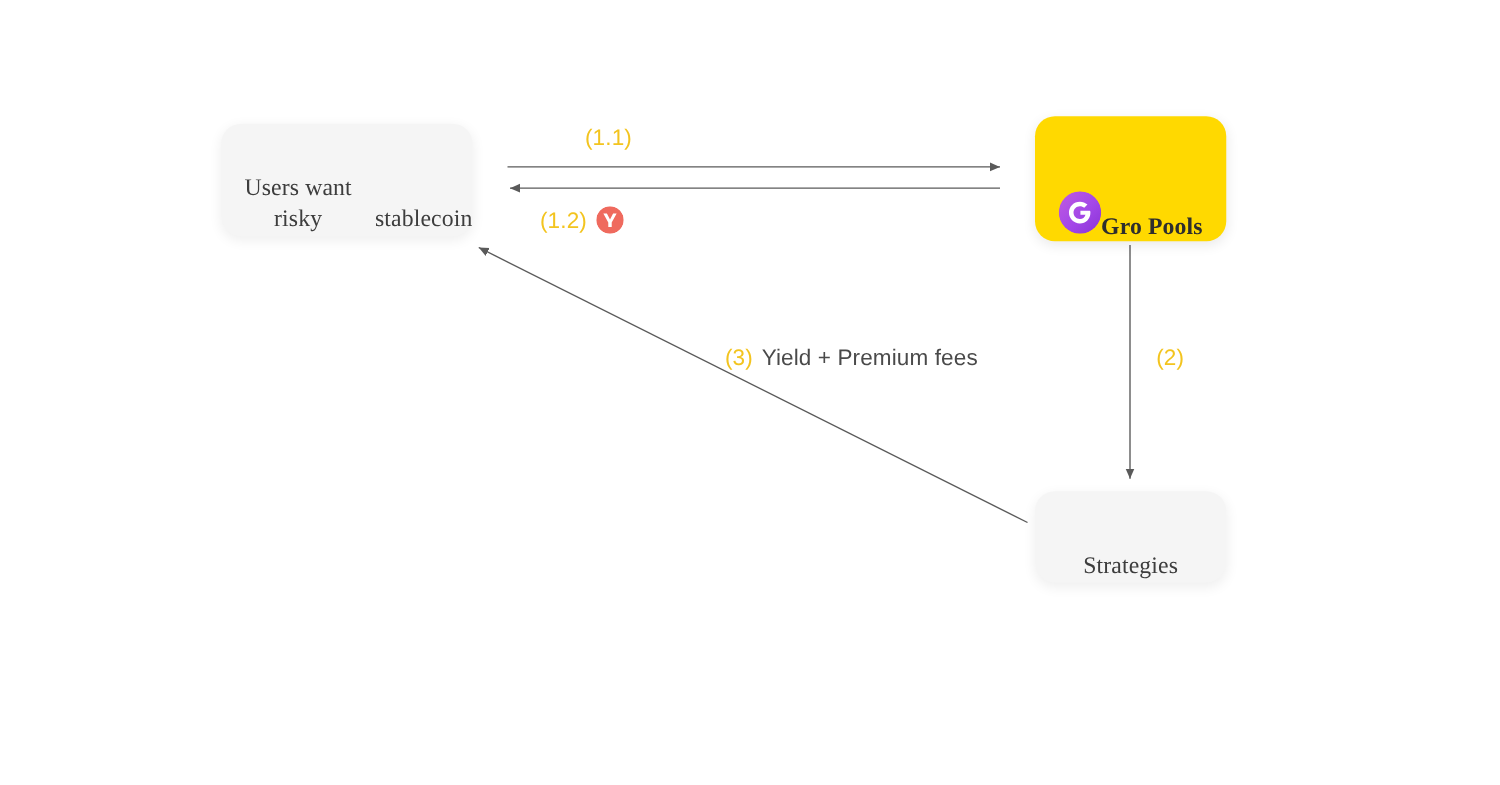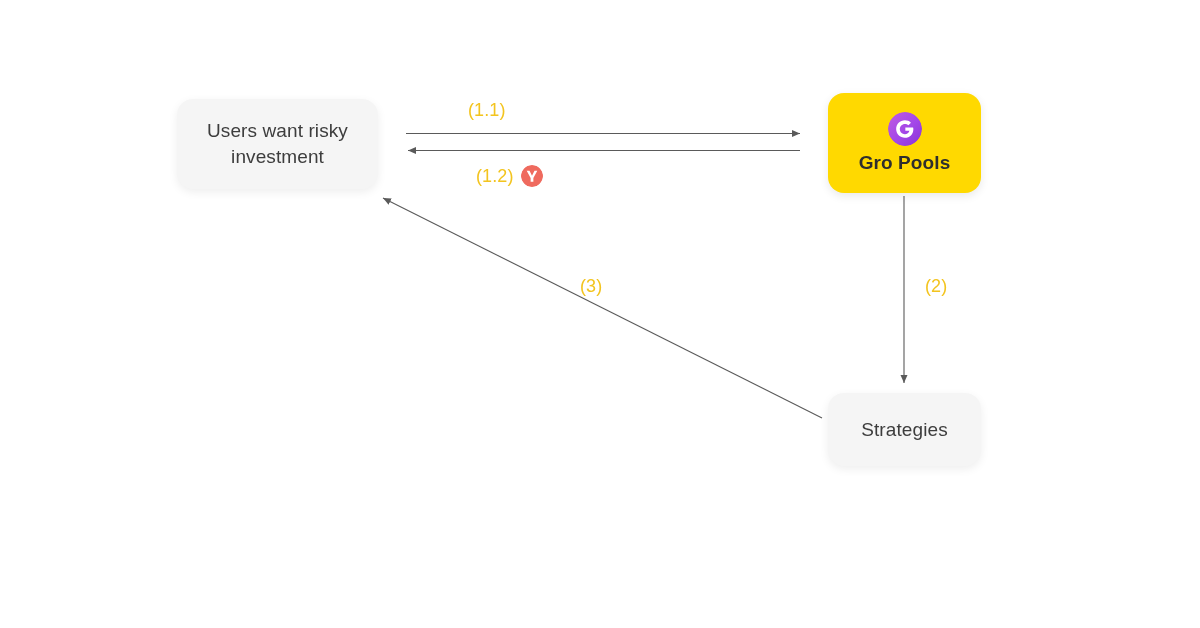--- a/index.html
+++ b/index.html
@@ -19,25 +19,26 @@
   .canvas {
     position: absolute;
     inset: 0;
   }
 
   
   .node {
     position: absolute;
     border-radius: 16px;
     display: flex;
-    flex-direction: column;
-    align-items: center;
+    flex-direction: row;
+    align-items: flex-end;
     justify-content: center;
     text-align: center;
     box-sizing: border-box;
+    font-family: Liberation Serif, serif;
   }
   .node-grey {
     background: #f5f5f5;
     color: #3d3d3d;
     box-shadow: 0 3px 10px rgba(0,0,0,0.07);
     font-size: 19px;
     line-height: 1.35;
     font-weight: 400;
     letter-spacing: 0.1px;
   }
@@ -75,21 +76,21 @@
     gap: 7px;
     justify-content: space-between;
   }
   .edge-num {
     color: #f3c41f;
     font-weight: 400;
   }
   .edge-text { color: #4a4a4a; }
 
   #label-11 { left: 468px; top: 100px; }
-  #label-12 { left: 432px; top: 165px; margin-left: 44px; }
+  #label-12 { left: 432px; top: 165px; }
   #label-3  { left: 580px; top: 276px; }
   #label-2  { left: 925px; top: 276px; }
 
   .yearn-logo {
     width: 22px;
     height: 22px;
     border-radius: 50%;
     flex: 0 0 auto;
     display: block;
   }
@@ -146,21 +147,21 @@
       <line x1="904" y1="196" x2="904" y2="383" stroke="#5a5a5a" stroke-width="1.1" marker-end="url(#ah-down)"></line>
     </g>
 
     <g>
       <line x1="822" y1="418" x2="383" y2="198" stroke="#5a5a5a" stroke-width="1.1" marker-end="url(#ah-diag)"></line>
     </g>
   </svg>
 
   <div class="node node-grey" id="node-users">
     <span>Users want risky</span>
-    <span>investment</span>
+    <span>stablecoin</span>
   </div>
 
   <div class="node node-yellow" id="node-gro">
     <svg class="gro-logo" viewBox="0 0 40 40" xmlns="http://www.w3.org/2000/svg">
       <defs>
         <linearGradient id="groGrad" x1="0" y1="0" x2="1" y2="1">
           <stop offset="0%" stop-color="#c05be0"></stop>
           <stop offset="55%" stop-color="#a347e8"></stop>
           <stop offset="100%" stop-color="#8a33d6"></stop>
         </linearGradient>
@@ -192,20 +193,21 @@
     <span class="edge-num">(1.2)</span>
     <svg class="yearn-logo" viewBox="0 0 24 24" xmlns="http://www.w3.org/2000/svg">
       <circle cx="12" cy="12" r="12" fill="#ef6a5e"></circle>
       <path d="M6.2 6.4 L9.3 6.4 L12 11.6 L14.7 6.4 L17.8 6.4
                L13.5 14.2 L13.5 18.2 L10.5 18.2 L10.5 14.2 Z" fill="#ffffff"></path>
     </svg>
   </div>
 
   <div class="edge-label" id="label-3">
     <span class="edge-num">(3)</span>
+    <span class="edge-text">Yield + Premium fees</span>
   </div>
 
   <div class="edge-label" id="label-2">
     <span class="edge-num">(2)</span>
   </div>
 
   <div class="footer">
 
     
 

